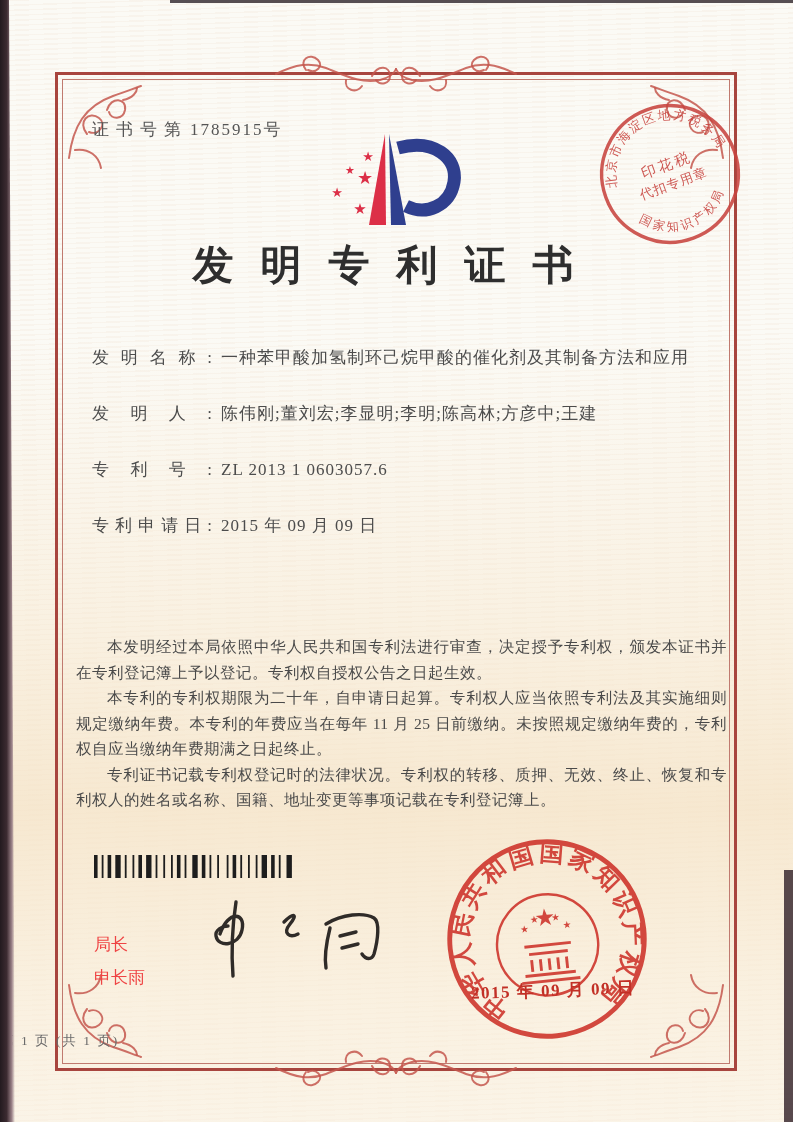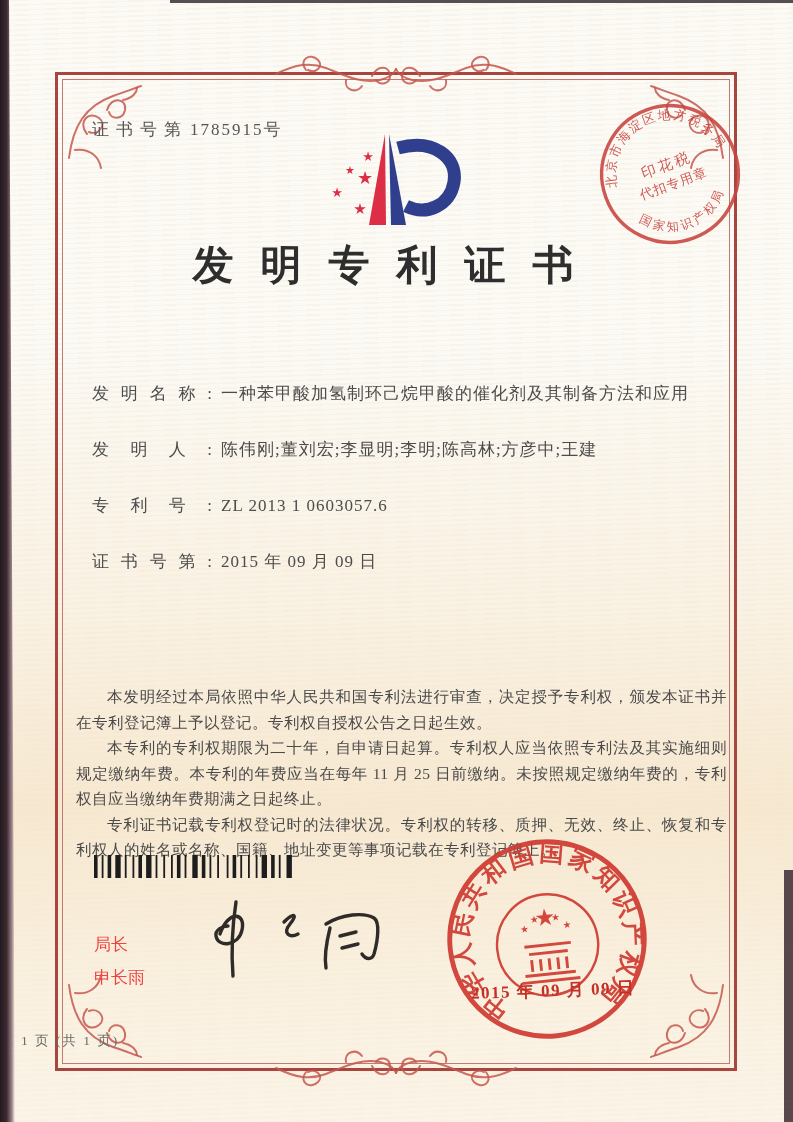--- a/index.html
+++ b/index.html
@@ -22,25 +22,25 @@
   .ornaments{position:absolute;left:55px;top:72px;width:682px;height:999px;overflow:visible;z-index:3;}
   .ornaments path{stroke:#c4574e;stroke-width:2;fill:none;opacity:.85;stroke-linecap:round;}
   
   .content{position:absolute;inset:0;z-index:10;border-radius:30px;}
   .cert-no{position:absolute;left:92px;top:118px;font-size:17px;color:#555;}
   .cert-no .sp{letter-spacing:7px;}
   .cert-no .num{letter-spacing:2px;margin-left:2px;}
   .logo{position:absolute;left:312px;top:126px;width:168px;height:110px;}
   .title{position:absolute;left:0;right:0;top:238px;text-align:center;font-size:41px;font-weight:bold;
          color:#2e2e2e;letter-spacing:27px;}
-  .fields{position:absolute;left:92px;top:346px;right:70px;font-size:17px;color:#4c4c4c;margin-top:36px;}
+  .fields{position:absolute;left:92px;top:346px;right:70px;font-size:17px;color:#4c4c4c;}
   .f-row{margin-bottom:20px;min-height:36px;line-height:24px;}
   .f-label{display:inline-block;width:120px;text-align:justify;text-align-last:justify;vertical-align:top;}
   .f-value{display:inline-block;margin-left:9px;max-width:470px;vertical-align:top;letter-spacing:1px;}
-  .paras{position:absolute;left:76px;right:66px;top:684px;font-size:15.5px;line-height:25.5px;
+  .paras{position:absolute;left:76px;right:66px;top:634px;font-size:15.5px;line-height:25.5px;
          text-align:justify;color:#4a4a4a;letter-spacing:.5px;}
   .paras p{margin:0;text-indent:2em;}
   .barcode{position:absolute;left:94px;top:855px;width:202px;height:23px;z-index:11;}
   .sig-block{position:absolute;left:94px;top:928px;font-size:17px;color:#ef4444;z-index:11;line-height:33px;
              font-family:Liberation Sans, sans-serif;}
   .sig-svg{position:absolute;left:198px;top:888px;width:210px;height:100px;z-index:11;}
   .sig-svg path{stroke:#2f2b28;stroke-width:3.4;fill:none;stroke-linecap:round;stroke-linejoin:round;}
   
   .tax-stamp{position:absolute;left:592px;top:96px;width:156px;height:156px;z-index:20;
              transform:rotate(-20deg);opacity:.88;}
@@ -112,21 +112,21 @@
       <div class="f-row">
         <span class="f-label">发明名称:</span><span class="f-value">一种苯甲酸加氢制环己烷甲酸的催化剂及其制备方法和应用</span>
       </div>
       <div class="f-row">
         <span class="f-label">发明人:</span><span class="f-value">陈伟刚;董刘宏;李显明;李明;陈高林;方彦中;王建</span>
       </div>
       <div class="f-row">
         <span class="f-label">专利号:</span><span class="f-value">ZL 2013 1 0603057.6</span>
       </div>
       <div class="f-row">
-        <span class="f-label">证书号第:</span><span class="f-value">2015 年 09 月 09 日</span>
+        <span class="f-label">专利申请日:</span><span class="f-value">2015 年 09 月 09 日</span>
       </div>
     </div>
 
     <div class="paras">
       <p>本发明经过本局依照中华人民共和国专利法进行审查，决定授予专利权，颁发本证书并在专利登记簿上予以登记。专利权自授权公告之日起生效。</p>
       <p>本专利的专利权期限为二十年，自申请日起算。专利权人应当依照专利法及其实施细则规定缴纳年费。本专利的年费应当在每年 11 月 25 日前缴纳。未按照规定缴纳年费的，专利权自应当缴纳年费期满之日起终止。</p>
       <p>专利证书记载专利权登记时的法律状况。专利权的转移、质押、无效、终止、恢复和专利权人的姓名或名称、国籍、地址变更等事项记载在专利登记簿上。</p>
     </div>
 
     <svg class="barcode" preserveAspectRatio="none" viewBox="0 0 191.50000000000006 23">

